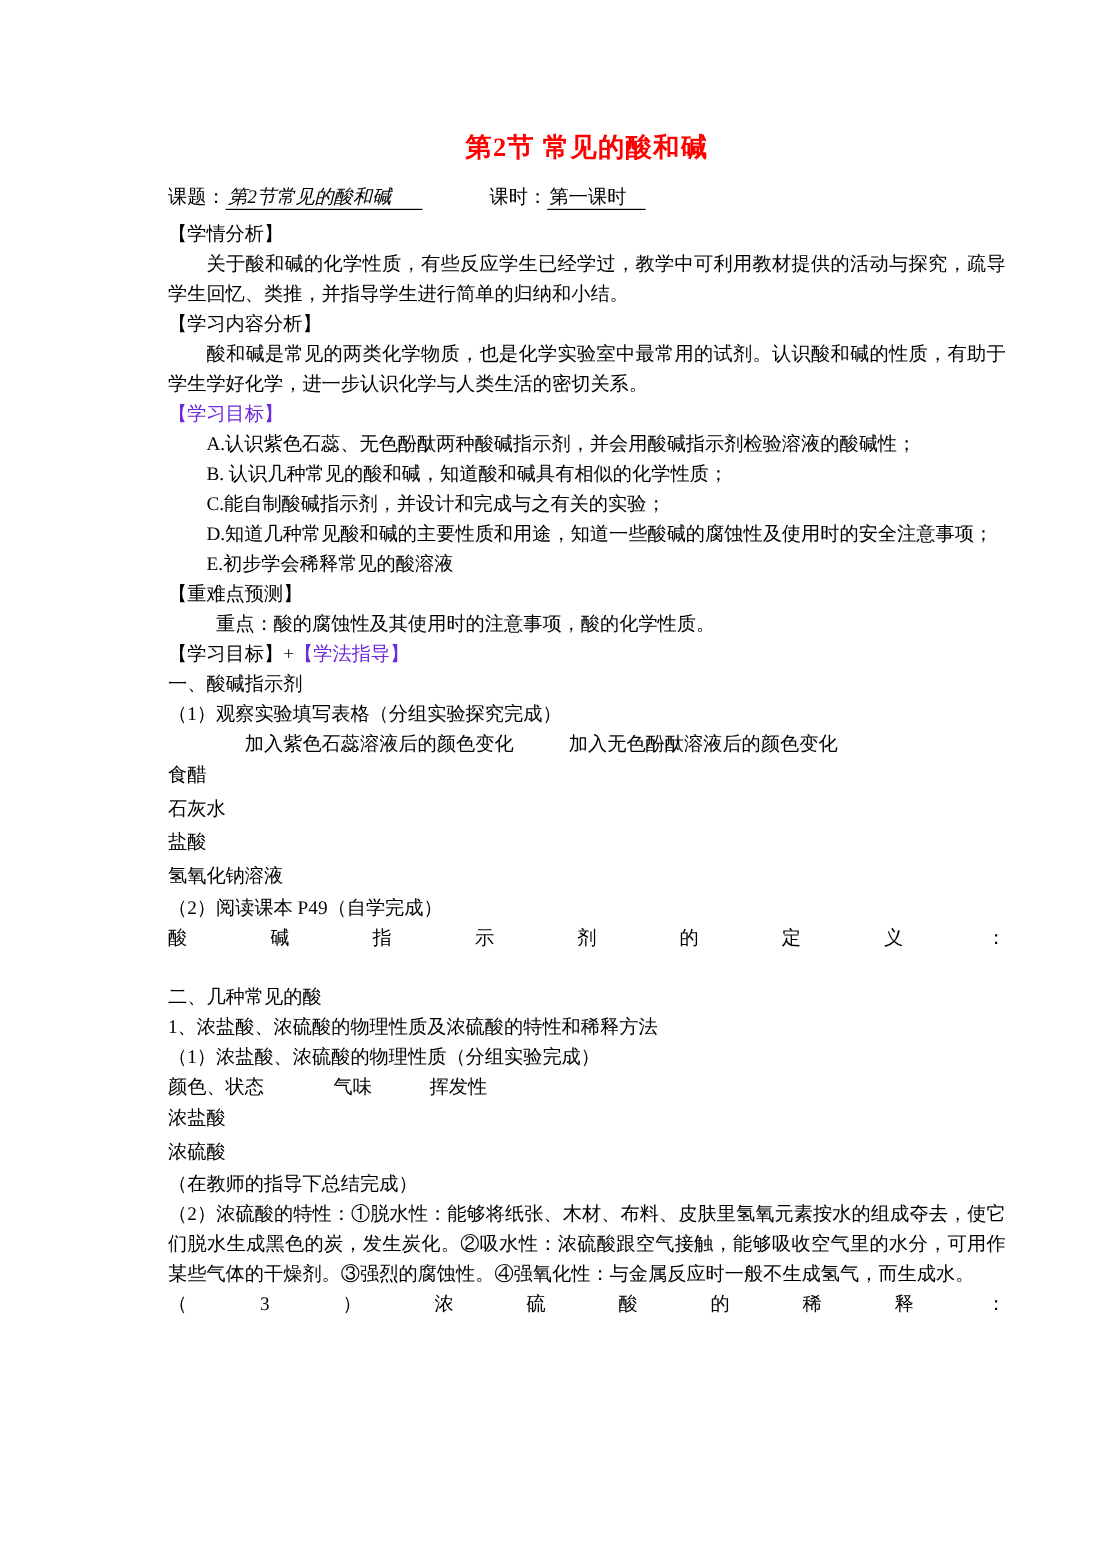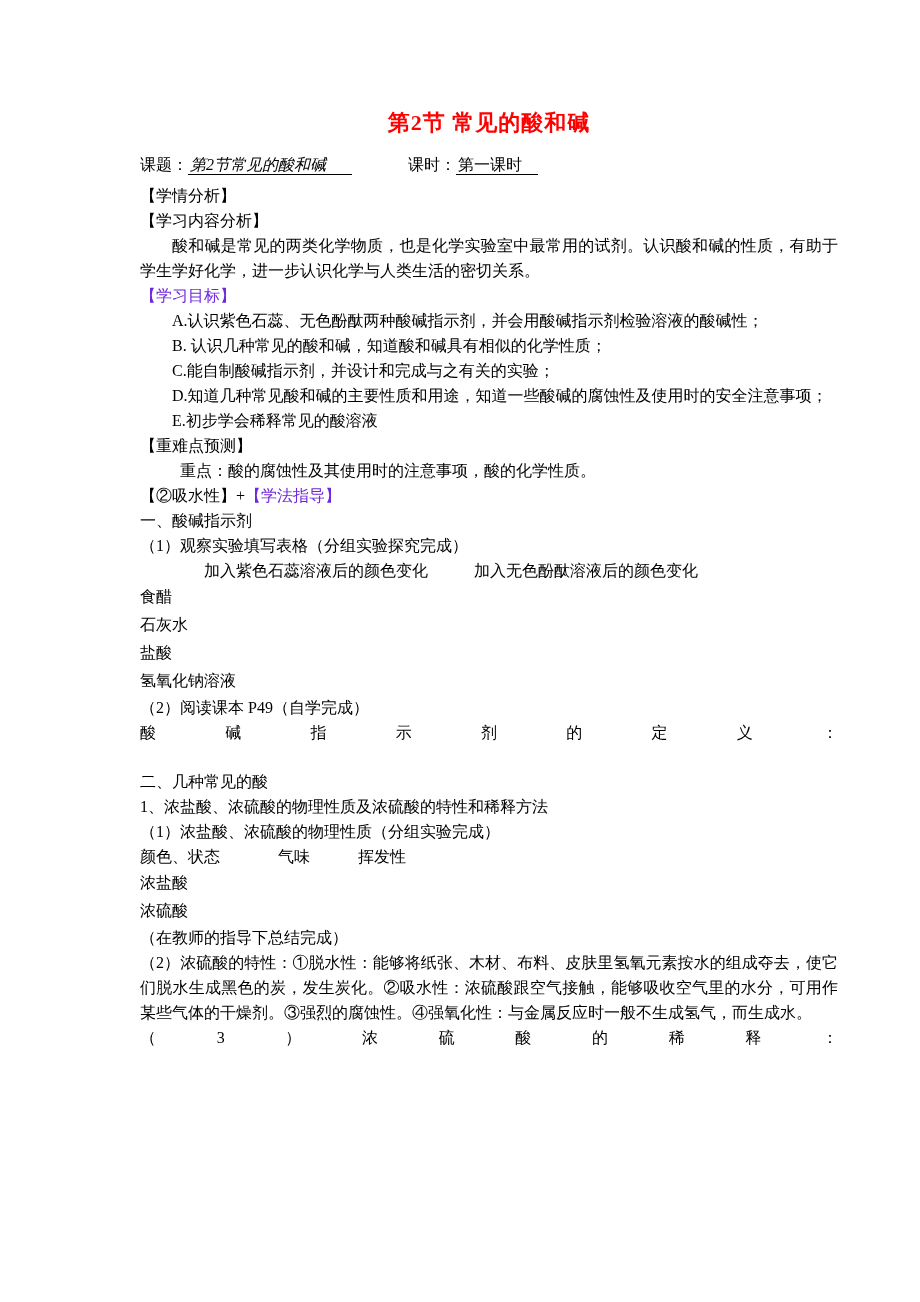--- a/index.html
+++ b/index.html
@@ -46,35 +46,36 @@
 </head>
 <body>
 
 <div class="page">
 
   <h1 class="doc-title">第2节 常见的酸和碱</h1>
 
   <div class="meta-line"><span>课题：</span><span class="u u-wide">第2节常见的酸和碱</span><span class="meta-gap"></span><span>课时：</span><span class="u u-narrow">第一课时</span></div>
 
   <div class="h">【学情分析】</div>
+  <p class="para">关于酸和碱的化学性质，有些反应学生已经学过，教学中可利用教材提供的活动与探究，疏导学生回忆、类推，并指导学生进行简单的归纳和小结。</p>
 
   <div class="h">【学习内容分析】</div>
   <p class="para">酸和碱是常见的两类化学物质，也是化学实验室中最常用的试剂。认识酸和碱的性质，有助于学生学好化学，进一步认识化学与人类生活的密切关系。</p>
 
   <div class="h red">【学习目标】</div>
   <p class="item">A.认识紫色石蕊、无色酚酞两种酸碱指示剂，并会用酸碱指示剂检验溶液的酸碱性；</p>
   <p class="item">B. 认识几种常见的酸和碱，知道酸和碱具有相似的化学性质；</p>
   <p class="item">C.能自制酸碱指示剂，并设计和完成与之有关的实验；</p>
   <p class="item">D.知道几种常见酸和碱的主要性质和用途，知道一些酸碱的腐蚀性及使用时的安全注意事项；</p>
   <p class="item">E.初步学会稀释常见的酸溶液</p>
 
   <div class="h">【重难点预测】</div>
   <p class="kp">重点：酸的腐蚀性及其使用时的注意事项，酸的化学性质。</p>
 
-  <div class="h"><span>【②吸水性】+</span><span class="red">【学法指导】</span></div>
+  <div class="h"><span>【学习目标】+</span><span class="red">【学法指导】</span></div>
 
   <div class="line">一、酸碱指示剂</div>
   <div class="line">（1）观察实验填写表格（分组实验探究完成）</div>
 
   <div class="thead1">
     <span class="c1">加入紫色石蕊溶液后的颜色变化</span>
     <span class="c2">加入无色酚酞溶液后的颜色变化</span>
   </div>
   <div class="trow">食醋</div>
   <div class="trow">石灰水</div>

